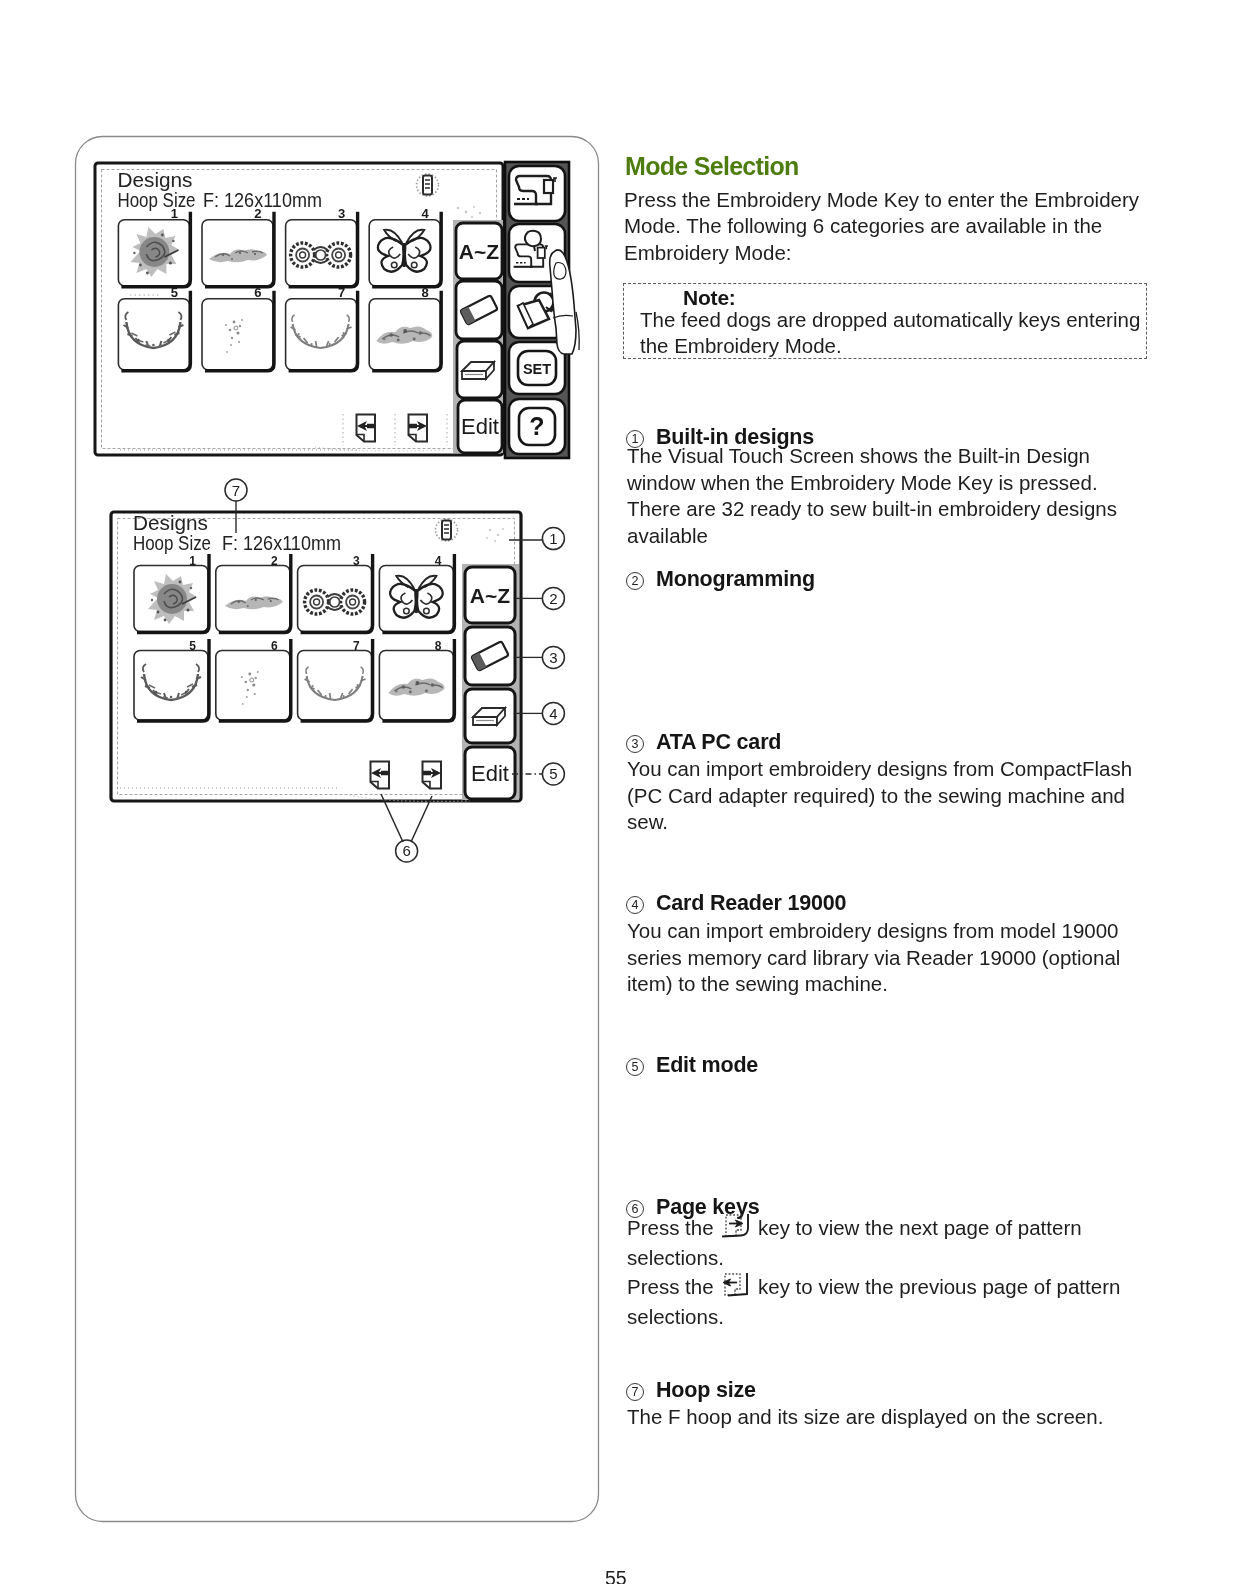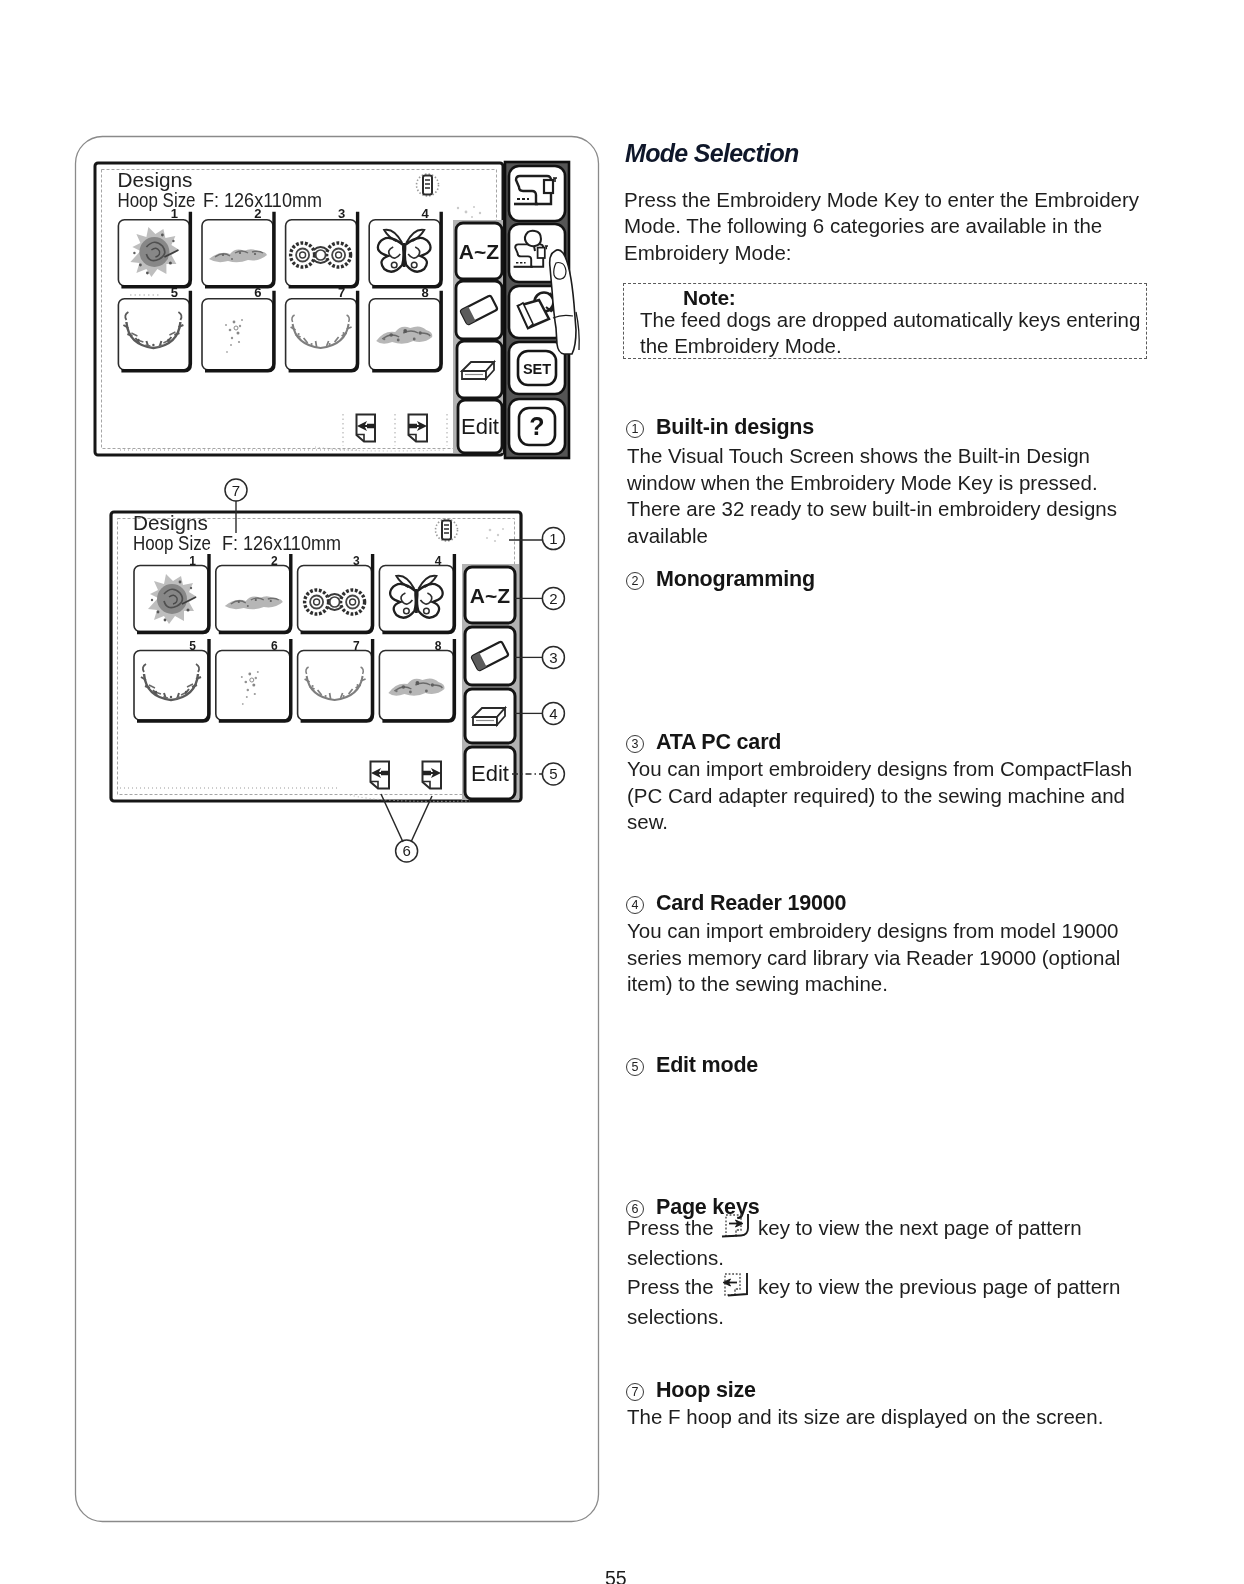--- a/index.html
+++ b/index.html
@@ -382,32 +382,32 @@
     <path d="M452,654 H482" stroke="#2a2a2a" stroke-width="1.3" stroke-dasharray="6,3,1.5,3"></path>
     <circle cx="493.4" cy="654" r="11" fill="none" stroke="#2a2a2a" stroke-width="1.5"></circle>
     <text x="493.4" y="659.4" text-anchor="middle">5</text>
 
     <path d="M321,674 L343,722 M372,676 L351,722" stroke="#2a2a2a" stroke-width="1.5" fill="none"></path>
     <circle cx="346.6" cy="731" r="11" fill="none" stroke="#2a2a2a" stroke-width="1.5"></circle>
     <text x="346.6" y="736.4" text-anchor="middle">6</text>
   </g>
 </svg>
 
-<div class="abs" style="left:625px;top:139px;font-size:25px;font-weight:bold;color:#0f172a;letter-spacing:-0.7px;font-style:italic;">Mode Selection</div>
+<div class="abs" style="left:625px;top:152px;font-size:25px;font-weight:bold;color:#4d7c0f;letter-spacing:-0.7px;">Mode Selection</div>
 
 <div class="b" style="left:624px;top:186.5px">Press the Embroidery Mode Key to enter the Embroidery
 Mode. The following 6 categories are available in the
 Embroidery Mode:</div>
 
 <div class="abs" style="left:623px;top:283px;width:522px;height:74px;border:1.5px dashed #5a5a5a;"></div>
 <div class="h" style="left:640px;top:286px;font-size:21px;margin-left:43px;">Note:</div>
 <div class="b" style="left:640px;top:306.5px">The feed dogs are dropped automatically keys entering
 the Embroidery Mode.</div>
 
-<div class="h" style="left:626px;top:416px"><span class="cnum">1</span>Built-in designs</div>
+<div class="h" style="left:626px;top:426px"><span class="cnum">1</span>Built-in designs</div>
 <div class="b" style="left:627px;top:443px">The Visual Touch Screen shows the Built-in Design
 window when the Embroidery Mode Key is pressed.
 There are 32 ready to sew built-in embroidery designs
 available</div>
 
 <div class="h" style="left:626px;top:568px"><span class="cnum">2</span>Monogramming</div>
 
 <div class="h" style="left:626px;top:731px"><span class="cnum">3</span>ATA PC card</div>
 <div class="b" style="left:627px;top:756px">You can import embroidery designs from CompactFlash
 (PC Card adapter required) to the sewing machine and

